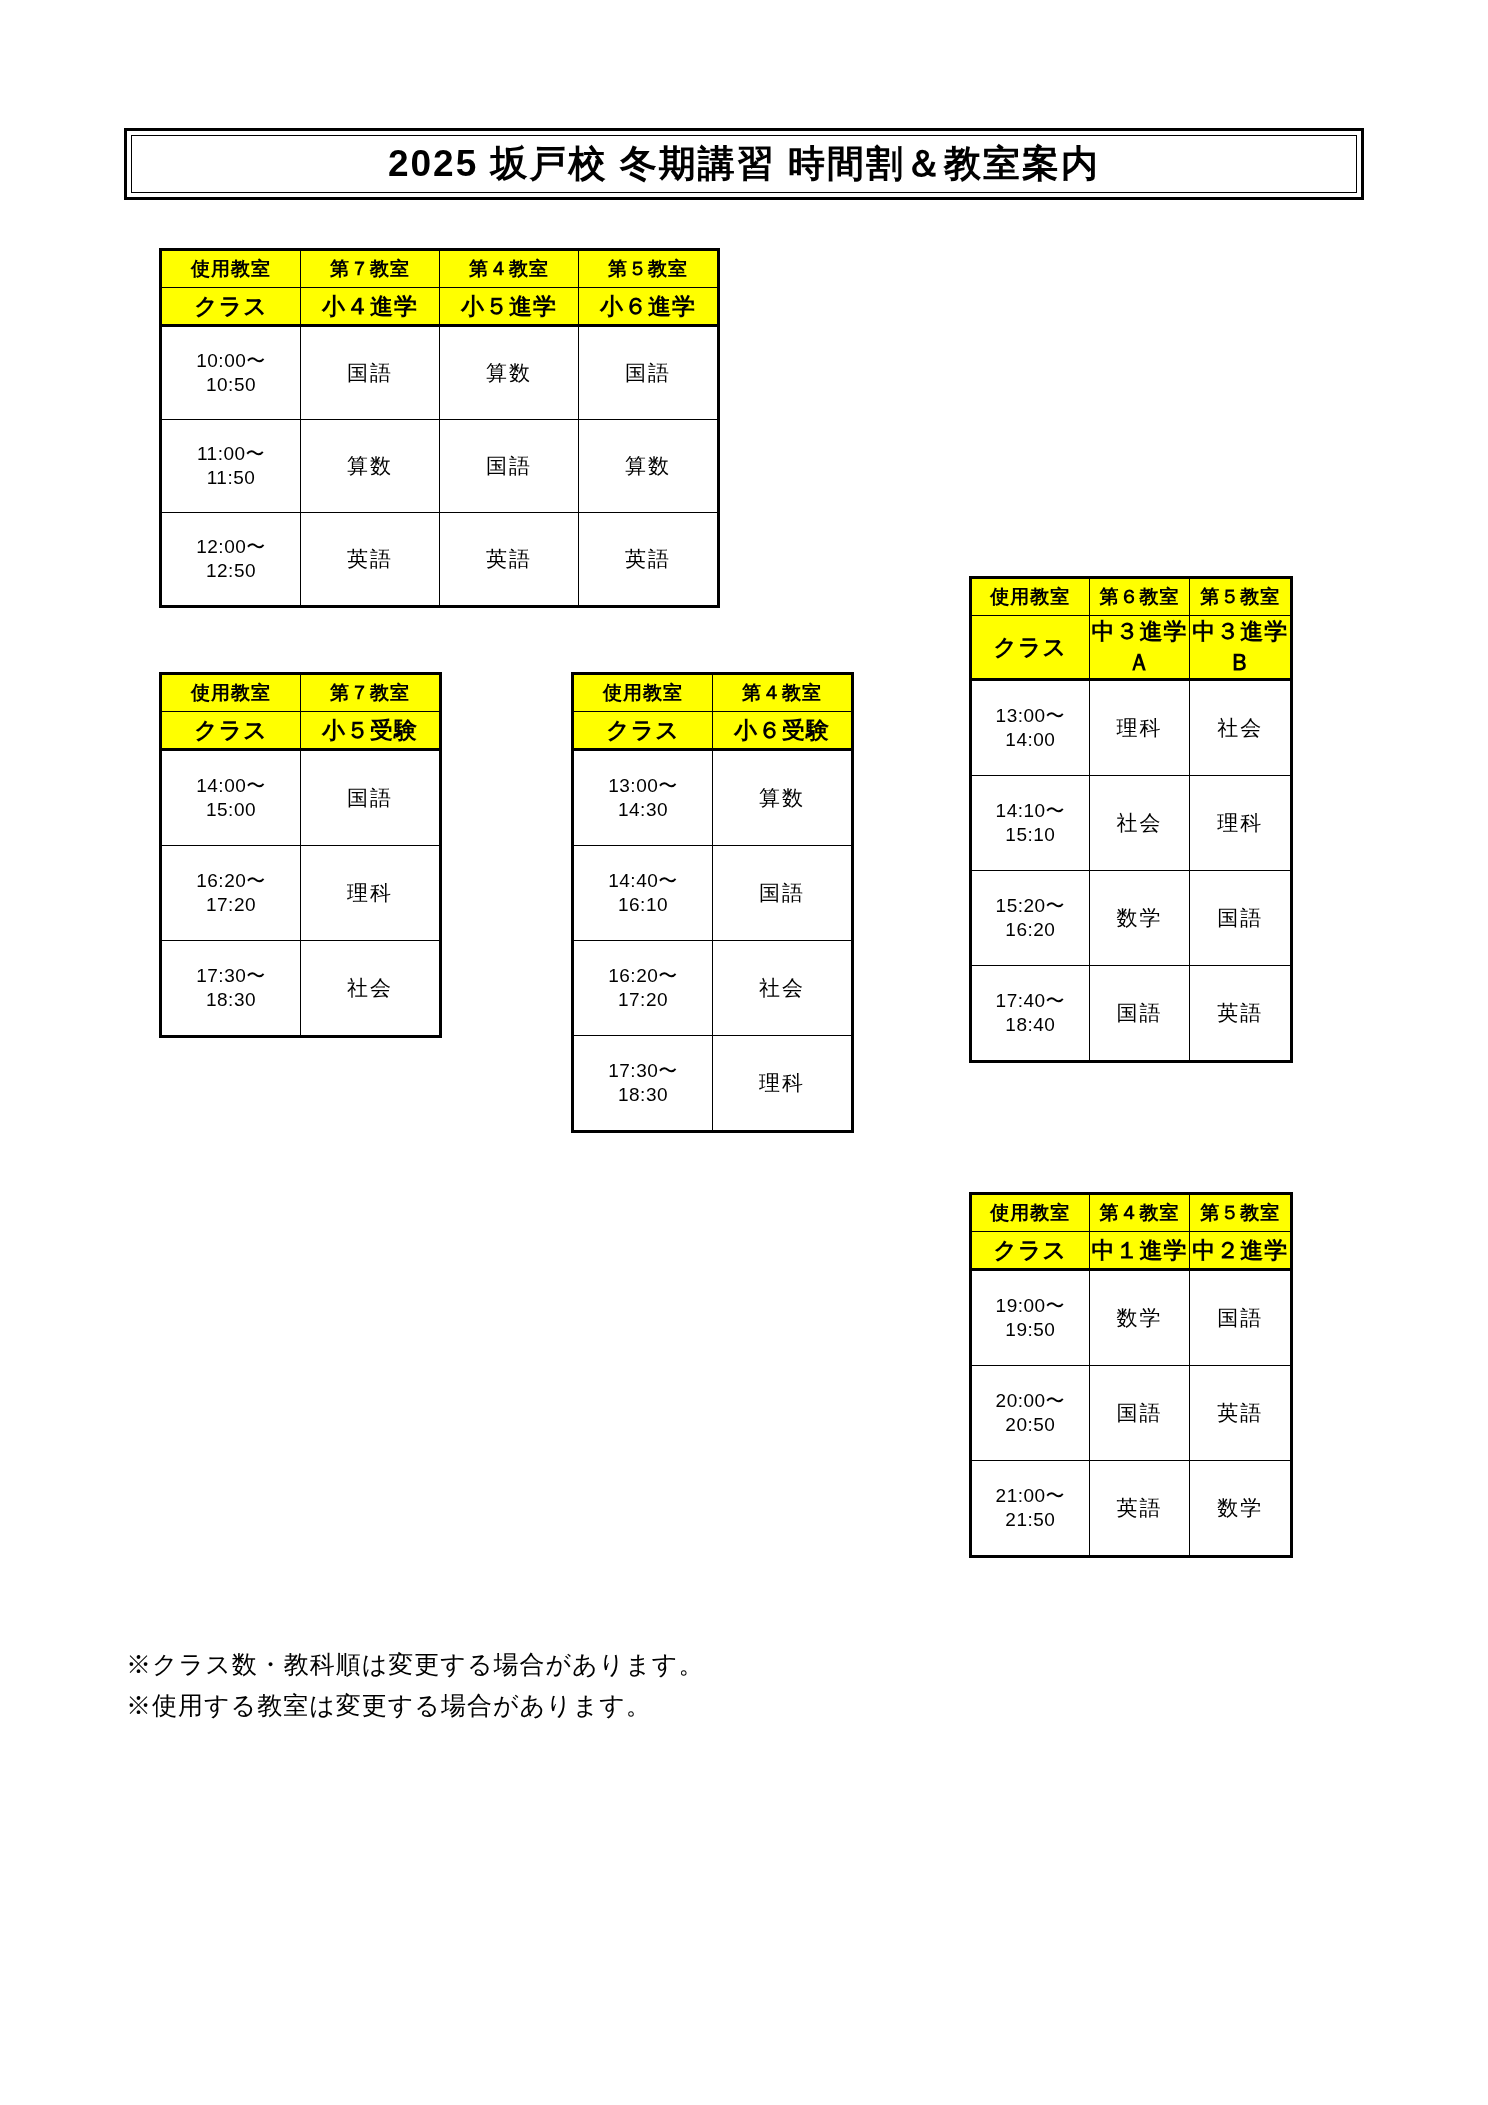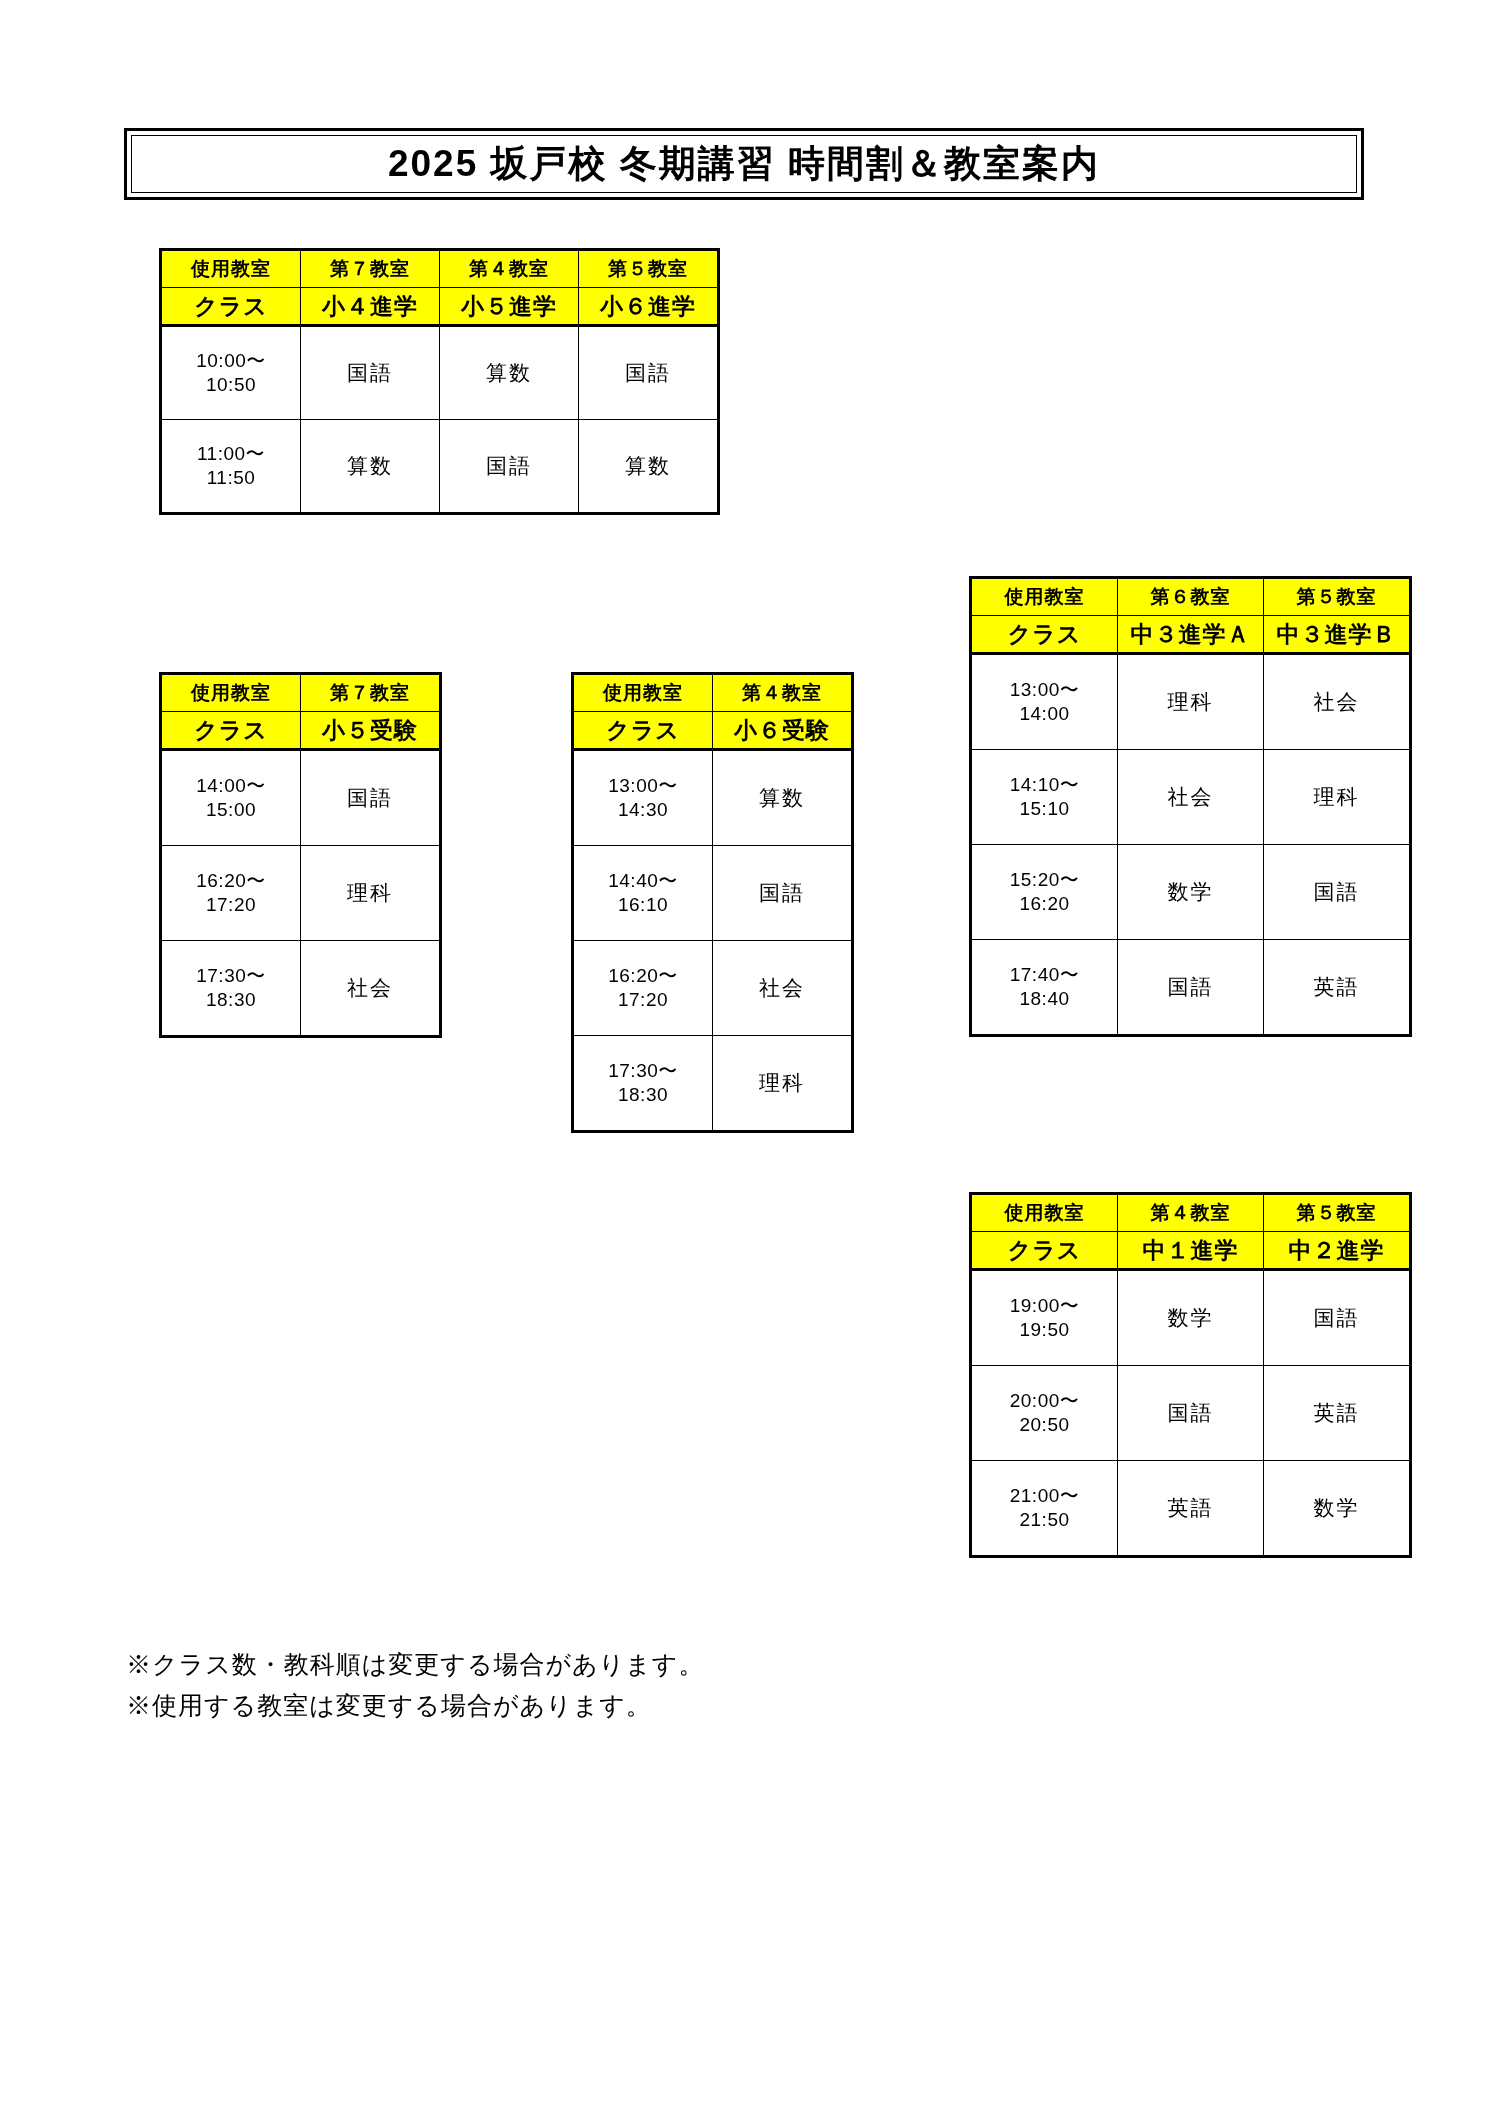--- a/index.html
+++ b/index.html
@@ -11,21 +11,21 @@
     height: 2105px;
     background: #ffffff;
     font-family: "Liberation Sans", sans-serif;
     color: #000000;
     position: relative;
     overflow: hidden;
   }
 
   .page {
     position: relative;
-    width: 1488px;
+    width: 1293px;
     height: 2105px;
     border-radius: 30px;
   }
 
   
   .title-box {
     position: absolute;
     left: 124px;
     top: 128px;
     width: 1240px;
@@ -178,20 +178,27 @@
         <td class="subj">算数</td>
         <td class="subj">国語</td>
       </tr>
       <tr class="row">
         <td class="time">11:00〜
 11:50</td>
         <td class="subj">算数</td>
         <td class="subj">国語</td>
         <td class="subj">算数</td>
       </tr>
+      <tr class="row">
+        <td class="time">12:00〜
+12:50</td>
+        <td class="subj">英語</td>
+        <td class="subj">英語</td>
+        <td class="subj">英語</td>
+      </tr>
     </tbody>
   </table>
 
   <table class="sched" id="tbl-b">
     <tbody>
       <tr>
         <td class="hdr">使用教室</td>
         <td class="hdr">第７教室</td>
       </tr>
       <tr>

